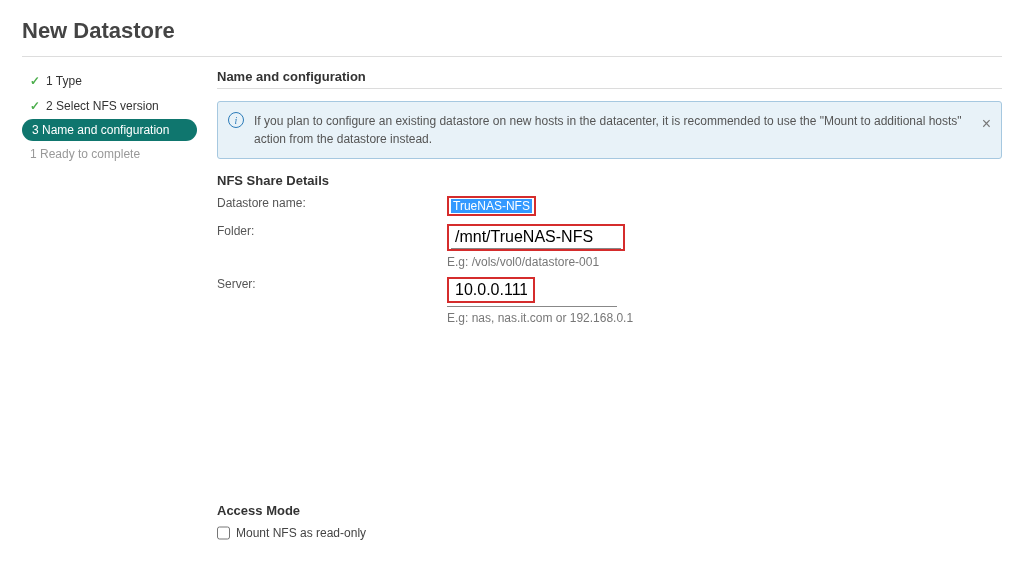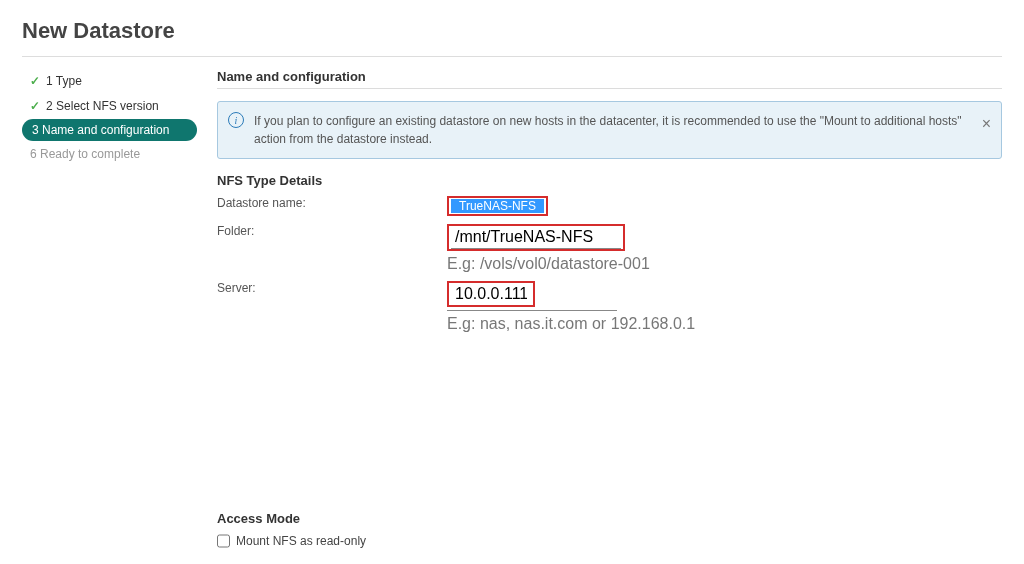--- a/index.html
+++ b/index.html
@@ -144,24 +144,24 @@
       border: 2px solid #d52c2c;
       display: inline-block;
       padding: 0px 2px;
     }
     .highlight-box.datastore {
       padding: 1px 2px 1px 2px;
     }
     .selection {
       background: #3399ff;
       color: #fff;
-      padding: 0 8px;
+      padding: 0 2px;
     }
     .hint {
-      font-size: 16px;
+      font-size: 12px;
       color: #777;
       margin-top: 4px;
     }
     .spacer {
       height: 170px;
     }
     .checkbox-row {
       display: flex;
       gap: 6px;
       font-size: 12px;
@@ -180,35 +180,35 @@
     <div class="wizard-step completed">
       <span>1 Type</span>
     </div>
     <div class="wizard-step completed">
       <span>2 Select NFS version</span>
     </div>
     <div class="wizard-step active">
       <span>3 Name and configuration</span>
     </div>
     <div class="wizard-step pending">
-      <span>6 Ready to complete</span>
+      <span>1 Ready to complete</span>
     </div>
   </div>
 
   <div class="content">
     <div class="section-title">Name and configuration</div>
     <hr class="section-hr">
 
     <div class="info-box">
       <span class="info-icon">i</span>
       <span>If you plan to configure an existing datastore on new hosts in the datacenter, it is recommended to use the "Mount to additional hosts" action from the datastore instead.</span>
       <span class="close-x">×</span>
     </div>
 
-    <div class="subsection-title">NFS Type Details</div>
+    <div class="subsection-title">NFS Share Details</div>
 
     <div class="form-row">
       <div class="form-label">Datastore name:</div>
       <div class="form-field">
         <span class="highlight-box datastore">
           <span class="selection">TrueNAS-NFS</span>
         </span>
       </div>
     </div>
 

